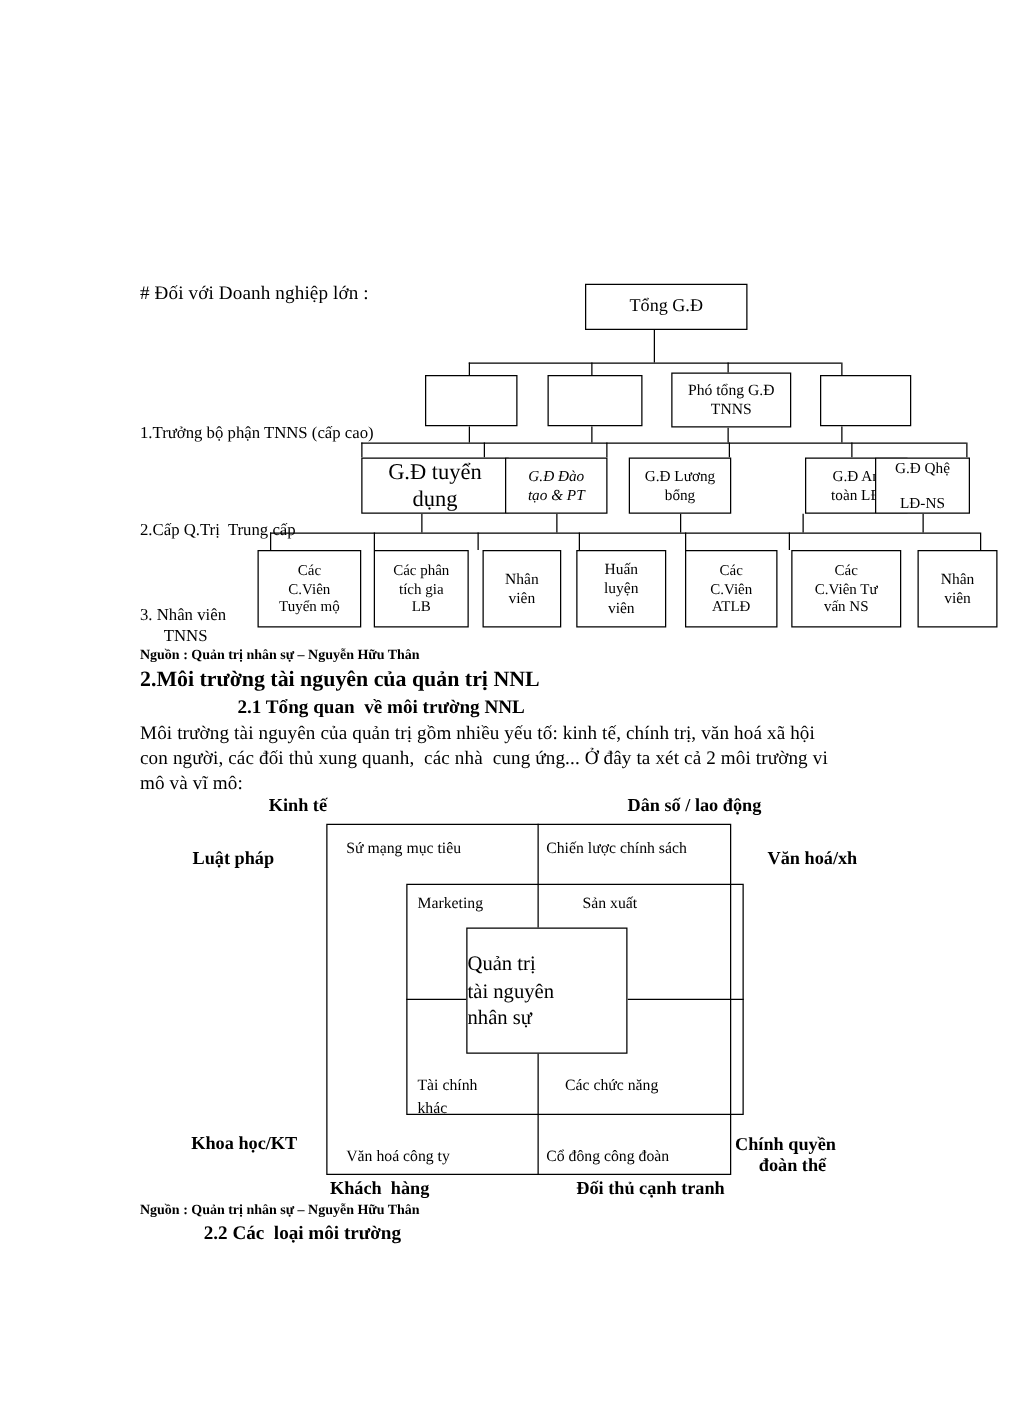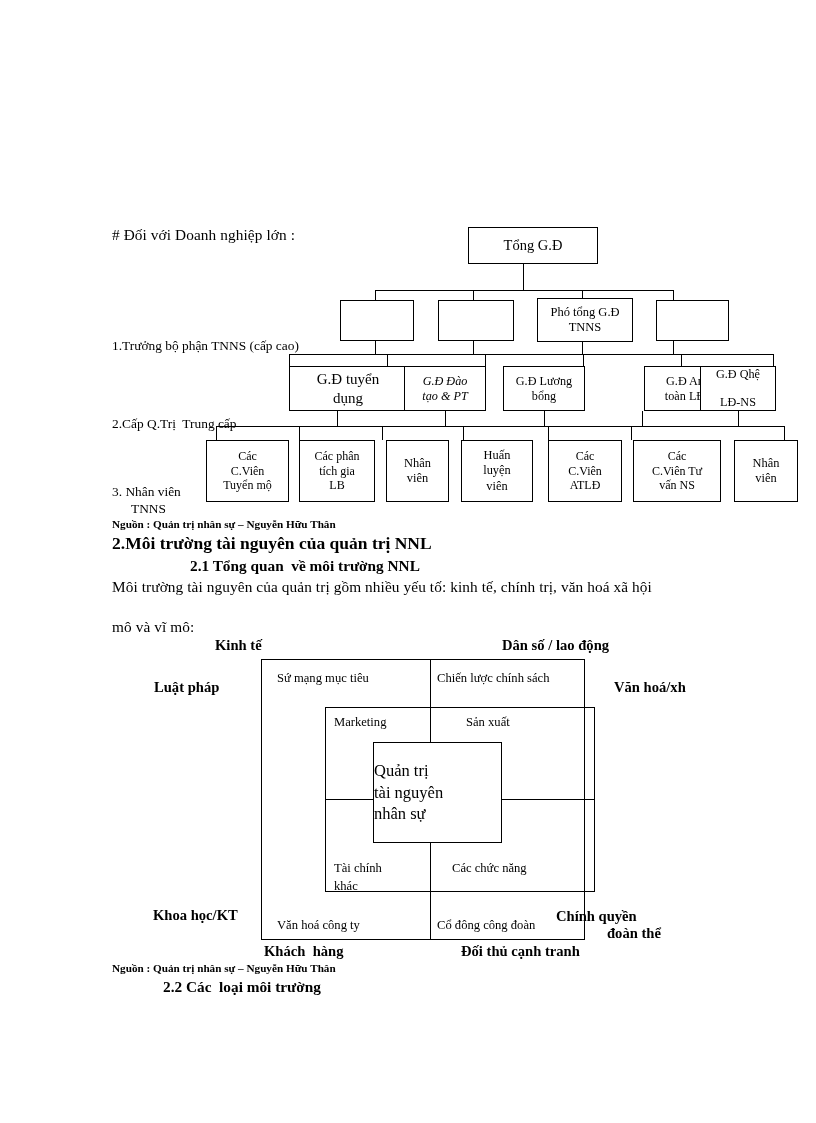--- a/index.html
+++ b/index.html
@@ -167,21 +167,21 @@
 
     <div class="hline" style="left:289px; top:354px; width:484px;"></div>
 
     <div class="vline" style="left:289px; top:354px; height:12px;"></div>
     <div class="vline" style="left:387px; top:354px; height:12px;"></div>
     <div class="vline" style="left:485px; top:354px; height:12px;"></div>
     <div class="vline" style="left:583px; top:354px; height:12px;"></div>
     <div class="vline" style="left:681px; top:354px; height:12px;"></div>
     <div class="vline" style="left:773px; top:354px; height:12px;"></div>
 
-    <div class="obox" style="left:289px; top:366px; width:118px; height:45px; font-size:15px; flex-direction:column;">
+    <div class="obox" style="left:289px; top:366px; width:118px; height:45px; font-size:18px; flex-direction:column;">
       <span>G.Đ tuyển</span>
       <span>dụng</span>
     </div>
     <div class="obox" style="left:404px; top:366px; width:82px; height:45px; font-size:12.2px; flex-direction:column;font-style:italic;">
       <span>G.Đ Đào</span>
       <span>tạo &amp; PT</span>
     </div>
     <div class="obox" style="left:503px; top:366px; width:82px; height:45px; font-size:12.2px; flex-direction:column;">
       <span>G.Đ Lương</span>
       <span>bổng</span>
@@ -246,30 +246,31 @@
     </div>
   </div>
 
   <div class="source" style="left:112px; top:518px;">Nguồn : Quản trị nhân sự – Nguyễn Hữu Thân</div>
 
   <div class="heading2" style="left:112px; top:533px;">2.Môi trường tài nguyên của quản trị NNL</div>
 
   <div class="sub-heading" style="left:190px; top:557px;">2.1 Tổng quan  về môi trường NNL</div>
 
   <div class="body-line" style="left:112px; top:578px;">Môi trường tài nguyên của quản trị gồm nhiều yếu tố: kinh tế, chính trị, văn hoá xã hội</div>
+  <div class="body-line" style="left:112px; top:598px;">con người, các đối thủ xung quanh,  các nhà  cung ứng... Ở đây ta xét cả 2 môi trường vi</div>
   <div class="body-line" style="left:112px; top:618px;">mô và vĩ mô:</div>
 
   <div id="env-diagram" style="left:0; top:0; width:816px; height:1000px;">
 
     <div class="env-outer-label" style="left:215px; top:636px;">Kinh tế</div>
     <div class="env-outer-label" style="left:502px; top:636px;">Dân số / lao động</div>
     <div class="env-outer-label" style="left:154px; top:678px;">Luật pháp</div>
     <div class="env-outer-label" style="left:614px; top:678px;">Văn hoá/xh</div>
     <div class="env-outer-label" style="left:153px; top:906px;">Khoa học/KT</div>
-    <div class="env-outer-label" style="left:556px; top:907px; z-index:6;">Chính quyền</div>
+    <div class="env-outer-label" style="left:588px; top:907px; z-index:6;">Chính quyền</div>
     <div class="env-outer-label" style="left:607px; top:924px; z-index:6;">đoàn thể</div>
     <div class="env-outer-label" style="left:264px; top:942px;">Khách  hàng</div>
     <div class="env-outer-label" style="left:461px; top:942px;">Đối thủ cạnh tranh</div>
 
     <div class="env-rect" style="left:261px; top:659px; width:324px; height:281px;"></div>
 
     <div class="env-rect" style="left:325px; top:707px; width:270px; height:185px;"></div>
 
     <div class="vline" style="left:430px; top:659px; height:281px; z-index:2;"></div>
 

